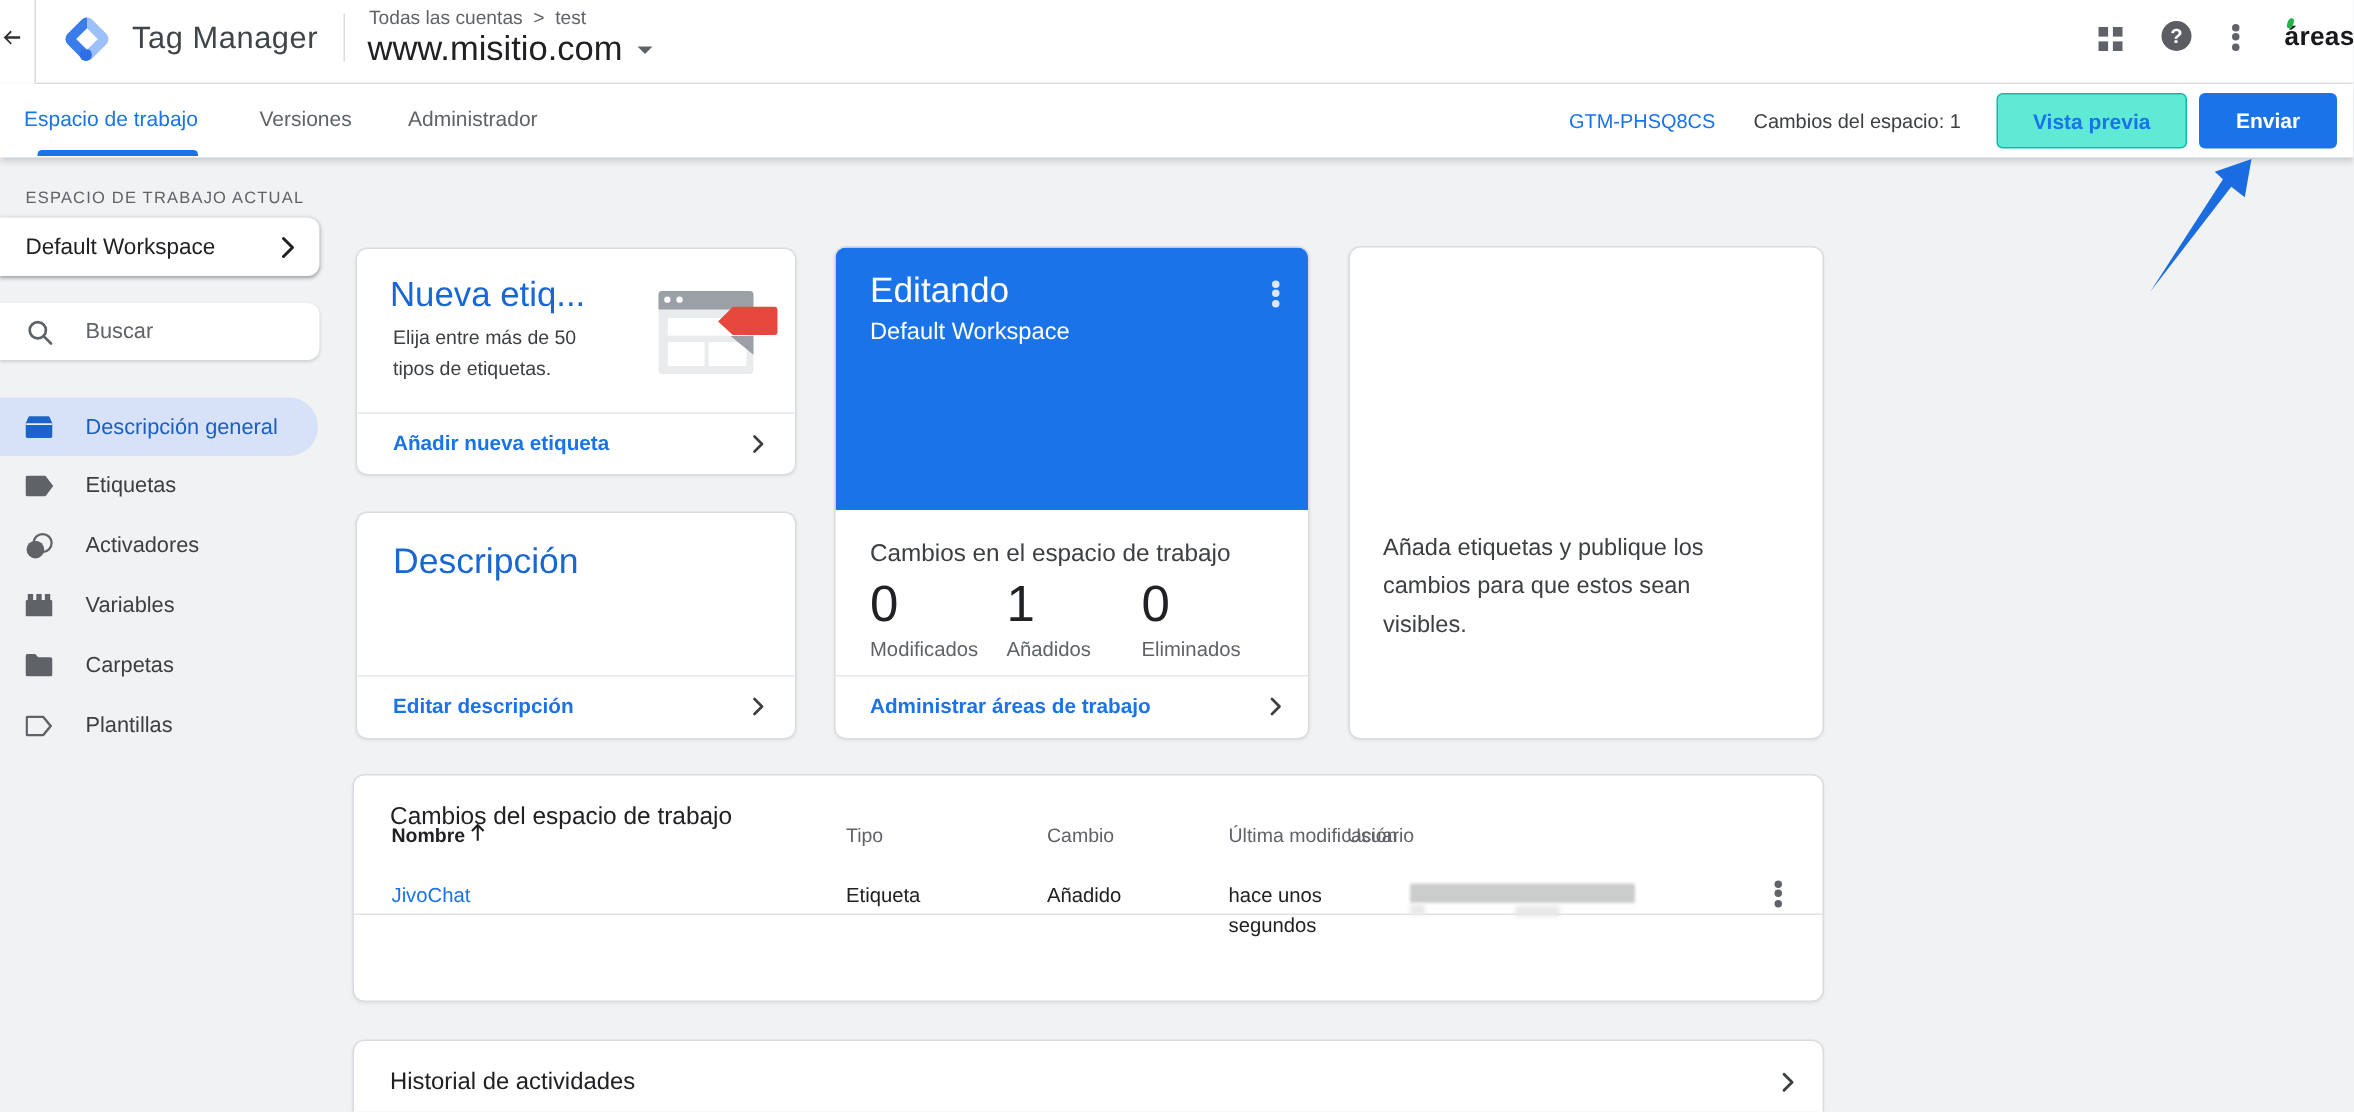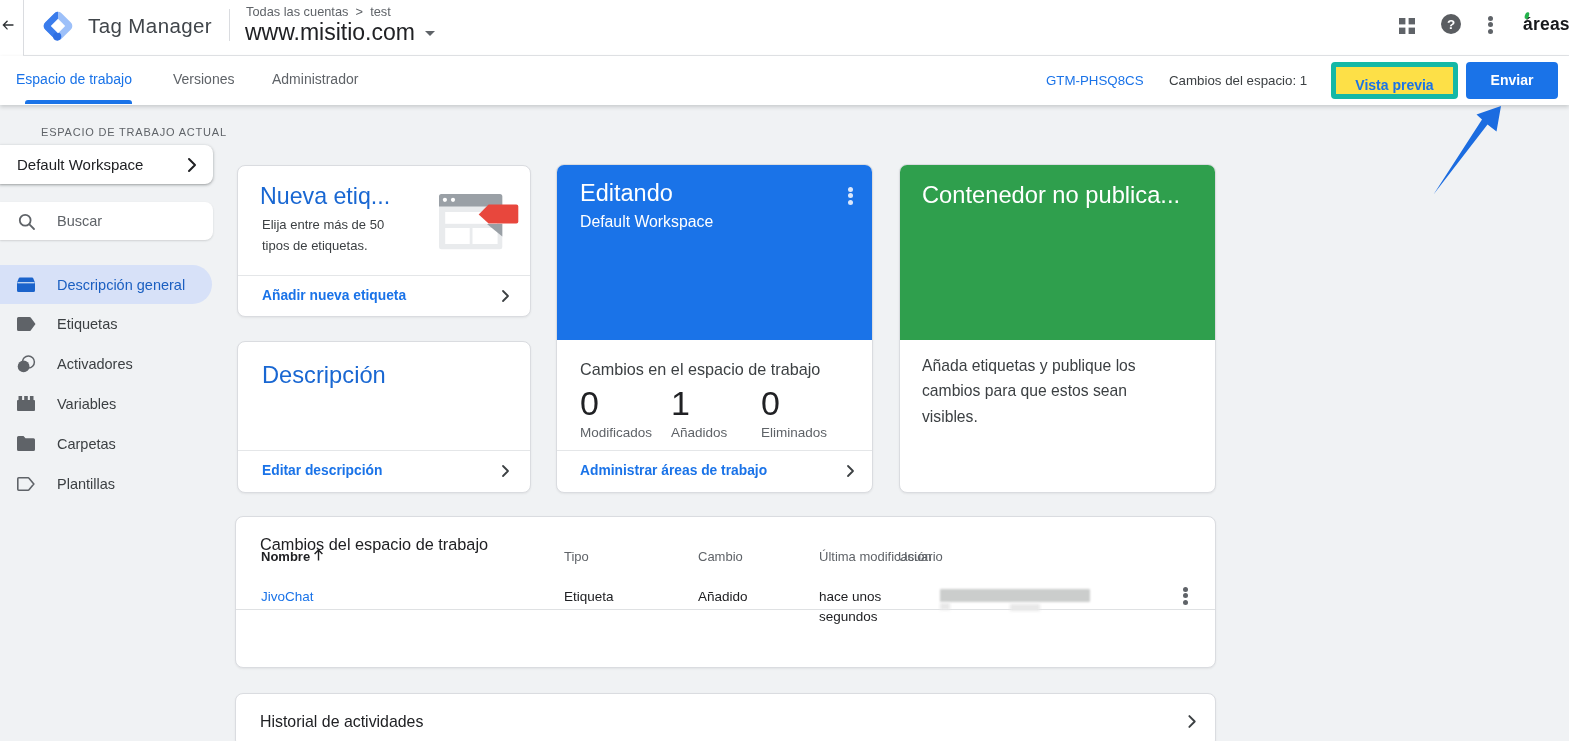--- a/index.html
+++ b/index.html
@@ -19,25 +19,25 @@
   .caret { display:inline-block; width:0; height:0; border-left:5px solid transparent; border-right:5px solid transparent; border-top:5px solid #5f6368; margin-left:10px; margin-bottom:4px; }
 
   
   .tab { position:absolute; top:0; height:47px; line-height:47px; font-size:14px; }
   .tab.active { color:#1a73e8; font-weight:400; }
   .tab.idle { color:#5f6368; }
   #underline { position:absolute; left:25px; top:44px; width:107px; height:4px; background:#1a73e8; border-radius:3px 3px 0 0; }
   .gtmid { position:absolute; left:1046px; top:0; height:49px; line-height:49px; font-size:13.3px; color:#1a73e8; }
   .chgtxt { position:absolute; left:1169px; top:0; height:49px; line-height:49px; font-size:13.3px; color:#3c4043;text-align:center; }
   .btn { position:absolute; top:6px; height:37px; border-radius:4px; font-size:14px; font-weight:700; text-align:center; line-height:36px; }
-  #btn-vp { left:1331px; width:127px; background:#fde047; border:5px solid #14b8a6; color:#1a73e8; }
+  #btn-vp { left:1331px; width:127px; background:#5eead4; border:1px solid #14b8a6; color:#1a73e8; }
   #btn-env { left:1466px; width:92px; background:#1a73e8; color:#fff; }
 
   
-  .side-label { position:absolute; left:17px; top:126px; font-size:11px; letter-spacing:0.8px; color:#5f6368; font-weight:400;margin-left:24px; }
+  .side-label { position:absolute; left:17px; top:126px; font-size:11px; letter-spacing:0.8px; color:#5f6368; font-weight:400; }
   #wsbox { position:absolute; left:0; top:145px; width:213px; height:39px; background:#fff; border-radius:0 8px 8px 0; box-shadow:0 1px 2px rgba(60,64,67,.3),0 1px 3px 1px rgba(60,64,67,.15); }
   #wsbox .t { position:absolute; left:17px; top:0; height:39px; line-height:39px; font-size:15px; color:#202124; }
   #searchbox { position:absolute; left:0; top:202px; width:213px; height:38px; background:#fff; border-radius:0 8px 8px 0; box-shadow:0 1px 2px rgba(60,64,67,.18); }
   #searchbox .t { position:absolute; left:57px; top:0; height:38px; line-height:38px; font-size:14.5px; color:#5f6368; }
   #selpill { position:absolute; left:0; top:265px; width:212px; height:39px; background:#d7e1f8; border-radius:0 19.5px 19.5px 0; }
   .nav-item { position:absolute; left:57px; height:34px; line-height:34px; font-size:14.5px; color:#3c4043; }
   .nav-item.sel { color:#1b5fc1; }
   .nav-ic { position:absolute; left:17px; }
 
   
@@ -248,23 +248,20 @@
   <div class="numlab" style="left:204px;">Eliminados</div>
   <div class="cfoot">
     <div class="flink" style="left:23px;top:12px;">Administrar áreas de trabajo</div>
     <svg class="chev" style="left:286px;top:13px" width="14" height="14" viewBox="0 0 14 14">
         <path d="M5 2l5 5-5 5" fill="none" stroke="#3c4043" stroke-width="1.8" stroke-linecap="round" stroke-linejoin="round"></path>
       </svg>
   </div>
 </div>
 
 <div class="card" id="cardC">
-  <div class="greenhd">
-    <div class="gh1">Contenedor no publica...</div>
-  </div>
   <div class="body">Añada etiquetas y publique los<br>cambios para que estos sean<br>visibles.</div>
 </div>
 
 <div class="card" id="tablecard">
   <div class="title">Cambios del espacio de trabajo</div>
   <div class="hdrline"></div>
 </div>
 <div class="th" style="left:261px;color:#202124;font-weight:700;">Nombre</div>
 <svg class="abs" style="left:312px;top:548px" width="13" height="13" viewBox="0 0 13 13">
     <path d="M6.5 12.5V2M2.6 6L6.5 2l3.9 4" fill="none" stroke="#202124" stroke-width="1.4"></path>

